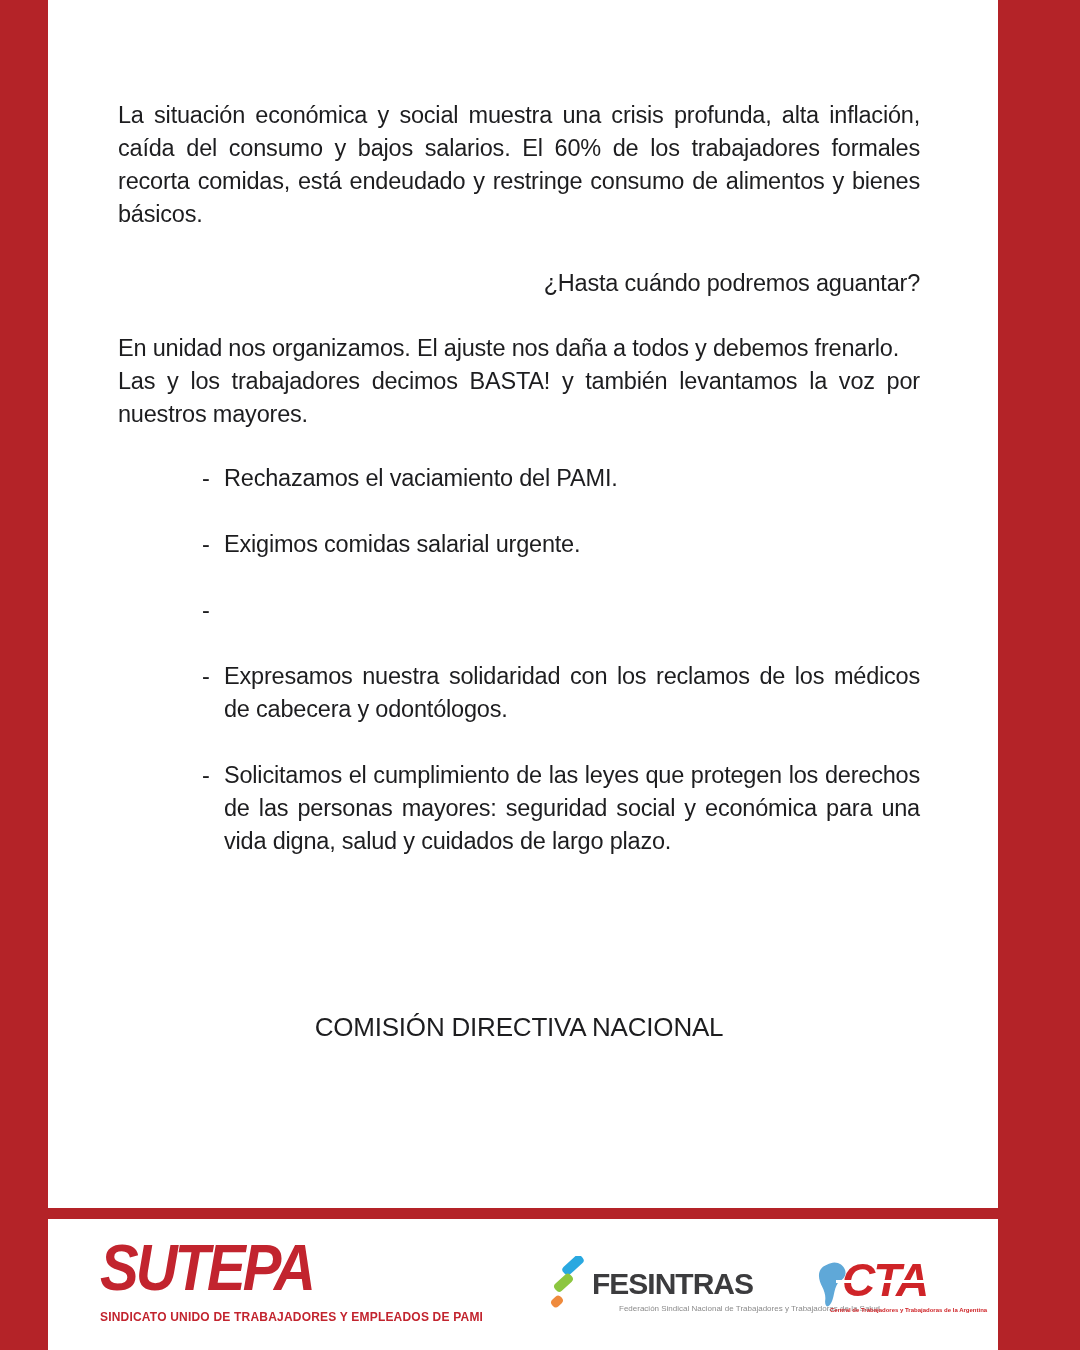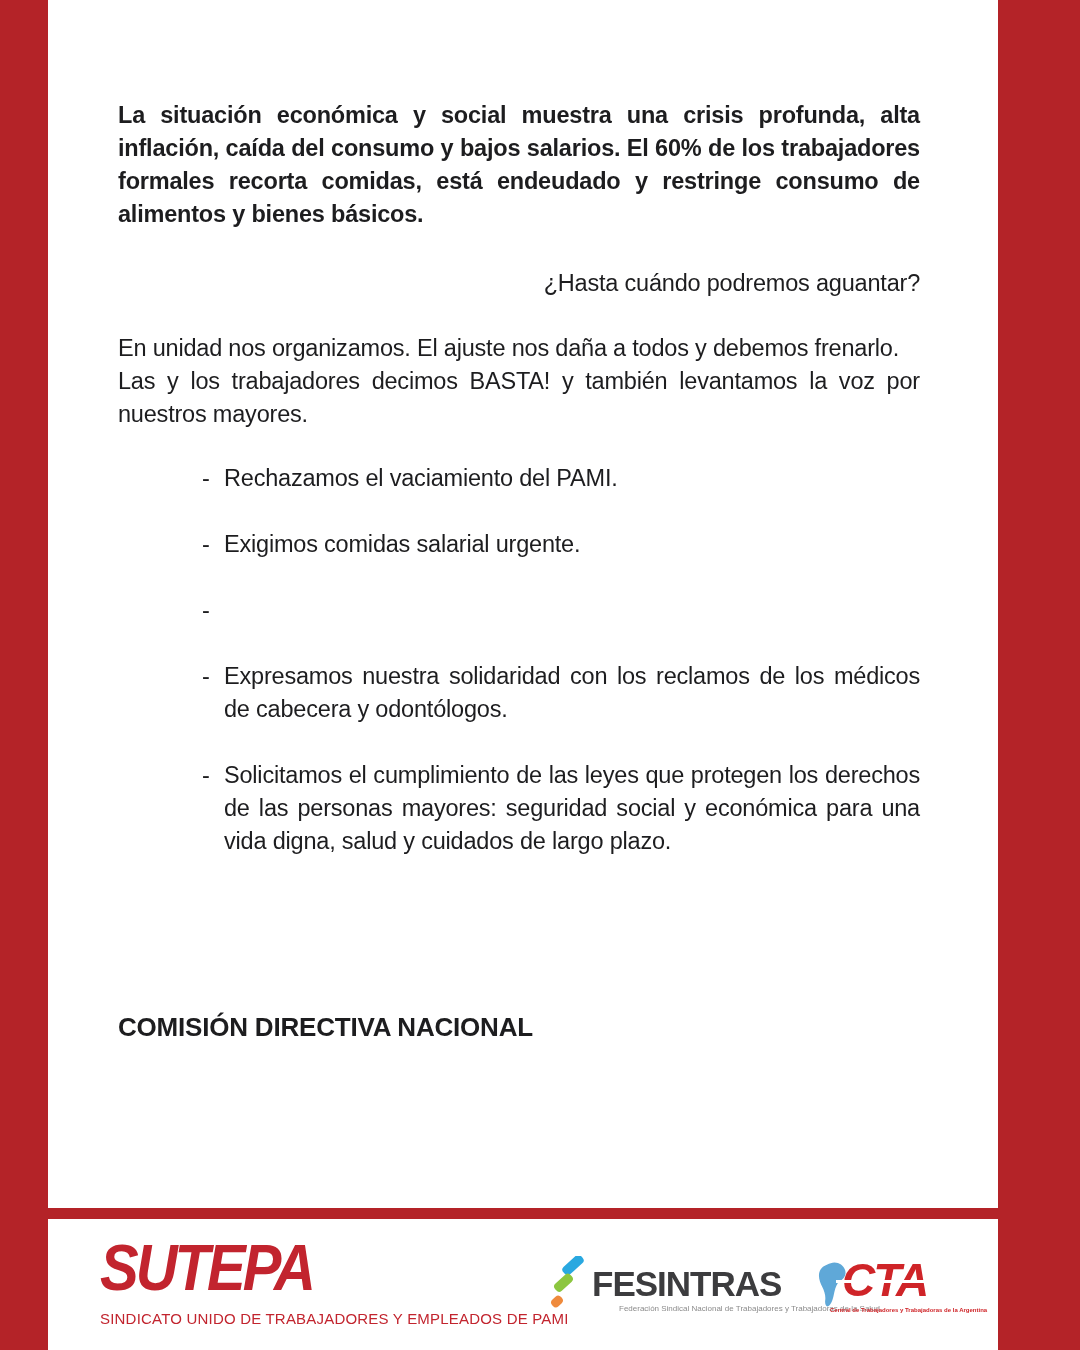--- a/index.html
+++ b/index.html
@@ -14,57 +14,57 @@
   .bar-left{left:0;width:48px;}
   .bar-right{right:0;width:82px;}
 
   .content{
     position:absolute;left:118px;top:99px;width:802px;
     color:#1D1D1F;
     font-size:23.5px;line-height:33px;letter-spacing:-0.2px;
     text-align:justify;
   }
   .content p{margin:0;}
-  .para1{margin-bottom:36px !important;font-weight:bold;}
+  .para1{margin-bottom:36px !important;}
   .question{text-align:right;margin-bottom:32px !important;}
   .para2{margin-bottom:31px !important;}
   .para2 p{text-align:justify;}
 
   ul.demands{list-style:none;margin:0;padding:0;}
   ul.demands li{display:flex;padding-left:84px;margin-bottom:33px;}
   ul.demands li:last-child{margin-bottom:0;}
   .dash{flex:none;width:22px;text-align:left;}
   .btext{flex:1;text-align:justify;}
 
   .signature{
     position:absolute;left:118px;top:1012px;width:802px;
-    text-align:left;font-weight:bold;font-size:26px;
+    text-align:center;font-weight:normal;font-size:26px;
     letter-spacing:-0.2px;color:#1D1D1F;
   }
 
   .divider{position:absolute;left:48px;top:1208px;width:950px;height:11px;background:#B42328;}
 
   
   .sutepa{position:absolute;left:100px;top:1234px;width:260px;}
   .sutepa-name{
     font-style:italic;font-weight:bold;font-size:58px;line-height:60px;
     letter-spacing:-3px;color:#C2242E;
     transform:scaleY(1.12);transform-origin:left top;white-space:nowrap;
   }
   .sutepa-tag{
-    margin-top:16px;font-size:15px;letter-spacing:0.2px;
-    color:#C2242E;font-weight:normal;white-space:nowrap;
+    margin-top:16px;font-size:12px;letter-spacing:0.2px;
+    color:#C2242E;font-weight:bold;white-space:nowrap;
   }
 
   
   .fesintras{position:absolute;left:549px;top:1256px;display:flex;gap:5px;}
   .fes-icon{flex:none;width:38px;height:56px;}
   .fes-col{padding-top:11px;}
   .fes-name{
-    font-weight:bold;font-size:35px;line-height:34px;letter-spacing:-1px;
+    font-weight:bold;font-size:30px;line-height:34px;letter-spacing:-1px;
     color:#3C3C3E;white-space:nowrap;
   }
   .fes-tag{margin-top:3px;font-size:8px;color:#8B8B8B;white-space:nowrap;padding-left:27px;}
 
   
   .cta{position:absolute;left:812px;top:1256px;width:150px;}
   .cta-map{position:absolute;left:0;top:6px;width:42px;height:46px;z-index:2;}
   .cta-name{
     margin-left:30px;position:relative;
     font-style:italic;font-weight:bold;font-size:46px;line-height:48px;

